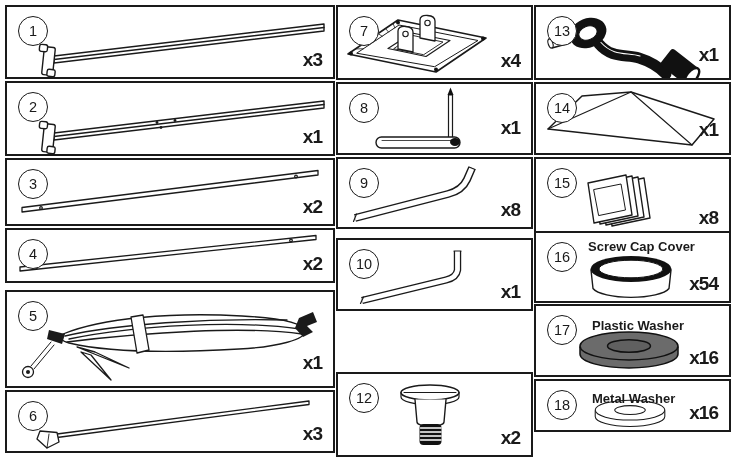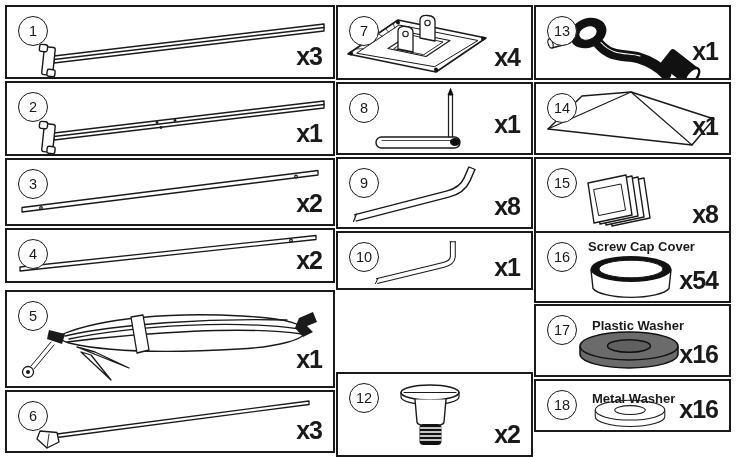--- a/index.html
+++ b/index.html
@@ -2,21 +2,21 @@
 <html><head>
 <meta charset="utf-8">
 <style>
   html,body{margin:0;padding:0;background:#fff;}
   .page{position:relative;width:736px;height:457px;background:#fff;
         font-family:"Liberation Sans",sans-serif;color:#1a1a1a;overflow:hidden;}
   .cell{position:absolute;border:2px solid #1a1a1a;background:#fff;box-sizing:border-box;}
   .badge{position:absolute;left:11px;top:9px;width:28px;height:28px;border:1.7px solid #1a1a1a;
          border-radius:50%;display:flex;align-items:center;justify-content:center;
          font-size:14.5px;font-weight:500;background:#fff;z-index:2;}
-  .qty{position:absolute;right:11px;bottom:6px;font-size:25px;font-weight:700;
+  .qty{position:absolute;right:11px;bottom:6px;font-size:19px;font-weight:700;
        letter-spacing:-1px;z-index:2;}
   .art{position:absolute;left:0;top:0;width:100%;height:100%;display:block;}
   .lbl{position:absolute;font-size:13px;font-weight:700;line-height:15px;z-index:2;white-space:nowrap;}
   svg{stroke-linejoin:round;stroke-linecap:round;}
 </style>
 </head>
 <body>
 
 <div class="page">
 
@@ -176,21 +176,21 @@
       </div>
     <svg class="art" viewBox="0 0 193 68">
       <path d="M17,59 L110,35 Q124,31.5 129,20.5 L134,9" stroke="#1a1a1a" stroke-width="8" fill="none" stroke-linecap="butt"></path>
       <path d="M17,59 L110,35 Q124,31.5 129,20.5 L134,9" stroke="#fff" stroke-width="5.2" fill="none" stroke-linecap="butt"></path>
       <line x1="15.5" y1="62.5" x2="18.5" y2="55" stroke="#1a1a1a" stroke-width="1.2"></line>
       <line x1="131" y1="8" x2="137" y2="10.5" stroke="#1a1a1a" stroke-width="1.2"></line>
     </svg>
     <div class="qty">x8</div>
   </div>
 
-  <div class="cell" style="left:336px;top:231px;width:197px;height:59px">
+  <div class="cell" style="left:336px;top:238px;width:197px;height:73px">
     <div class="badge">
         <span>10</span>
       </div>
     <svg class="art" viewBox="0 0 193 69">
       <path d="M24,60.5 L108,40 Q118.5,37.5 119.5,30 L119.5,11" stroke="#1a1a1a" stroke-width="7.4" fill="none" stroke-linecap="butt"></path>
       <path d="M24,60.5 L108,40 Q118.5,37.5 119.5,30 L119.5,11" stroke="#fff" stroke-width="4.8" fill="none" stroke-linecap="butt"></path>
       <line x1="22.5" y1="63.5" x2="25.5" y2="57" stroke="#1a1a1a" stroke-width="1.2"></line>
       <line x1="116" y1="11" x2="123" y2="11" stroke="#1a1a1a" stroke-width="1.2"></line>
     </svg>
     <div class="qty">x1</div>

